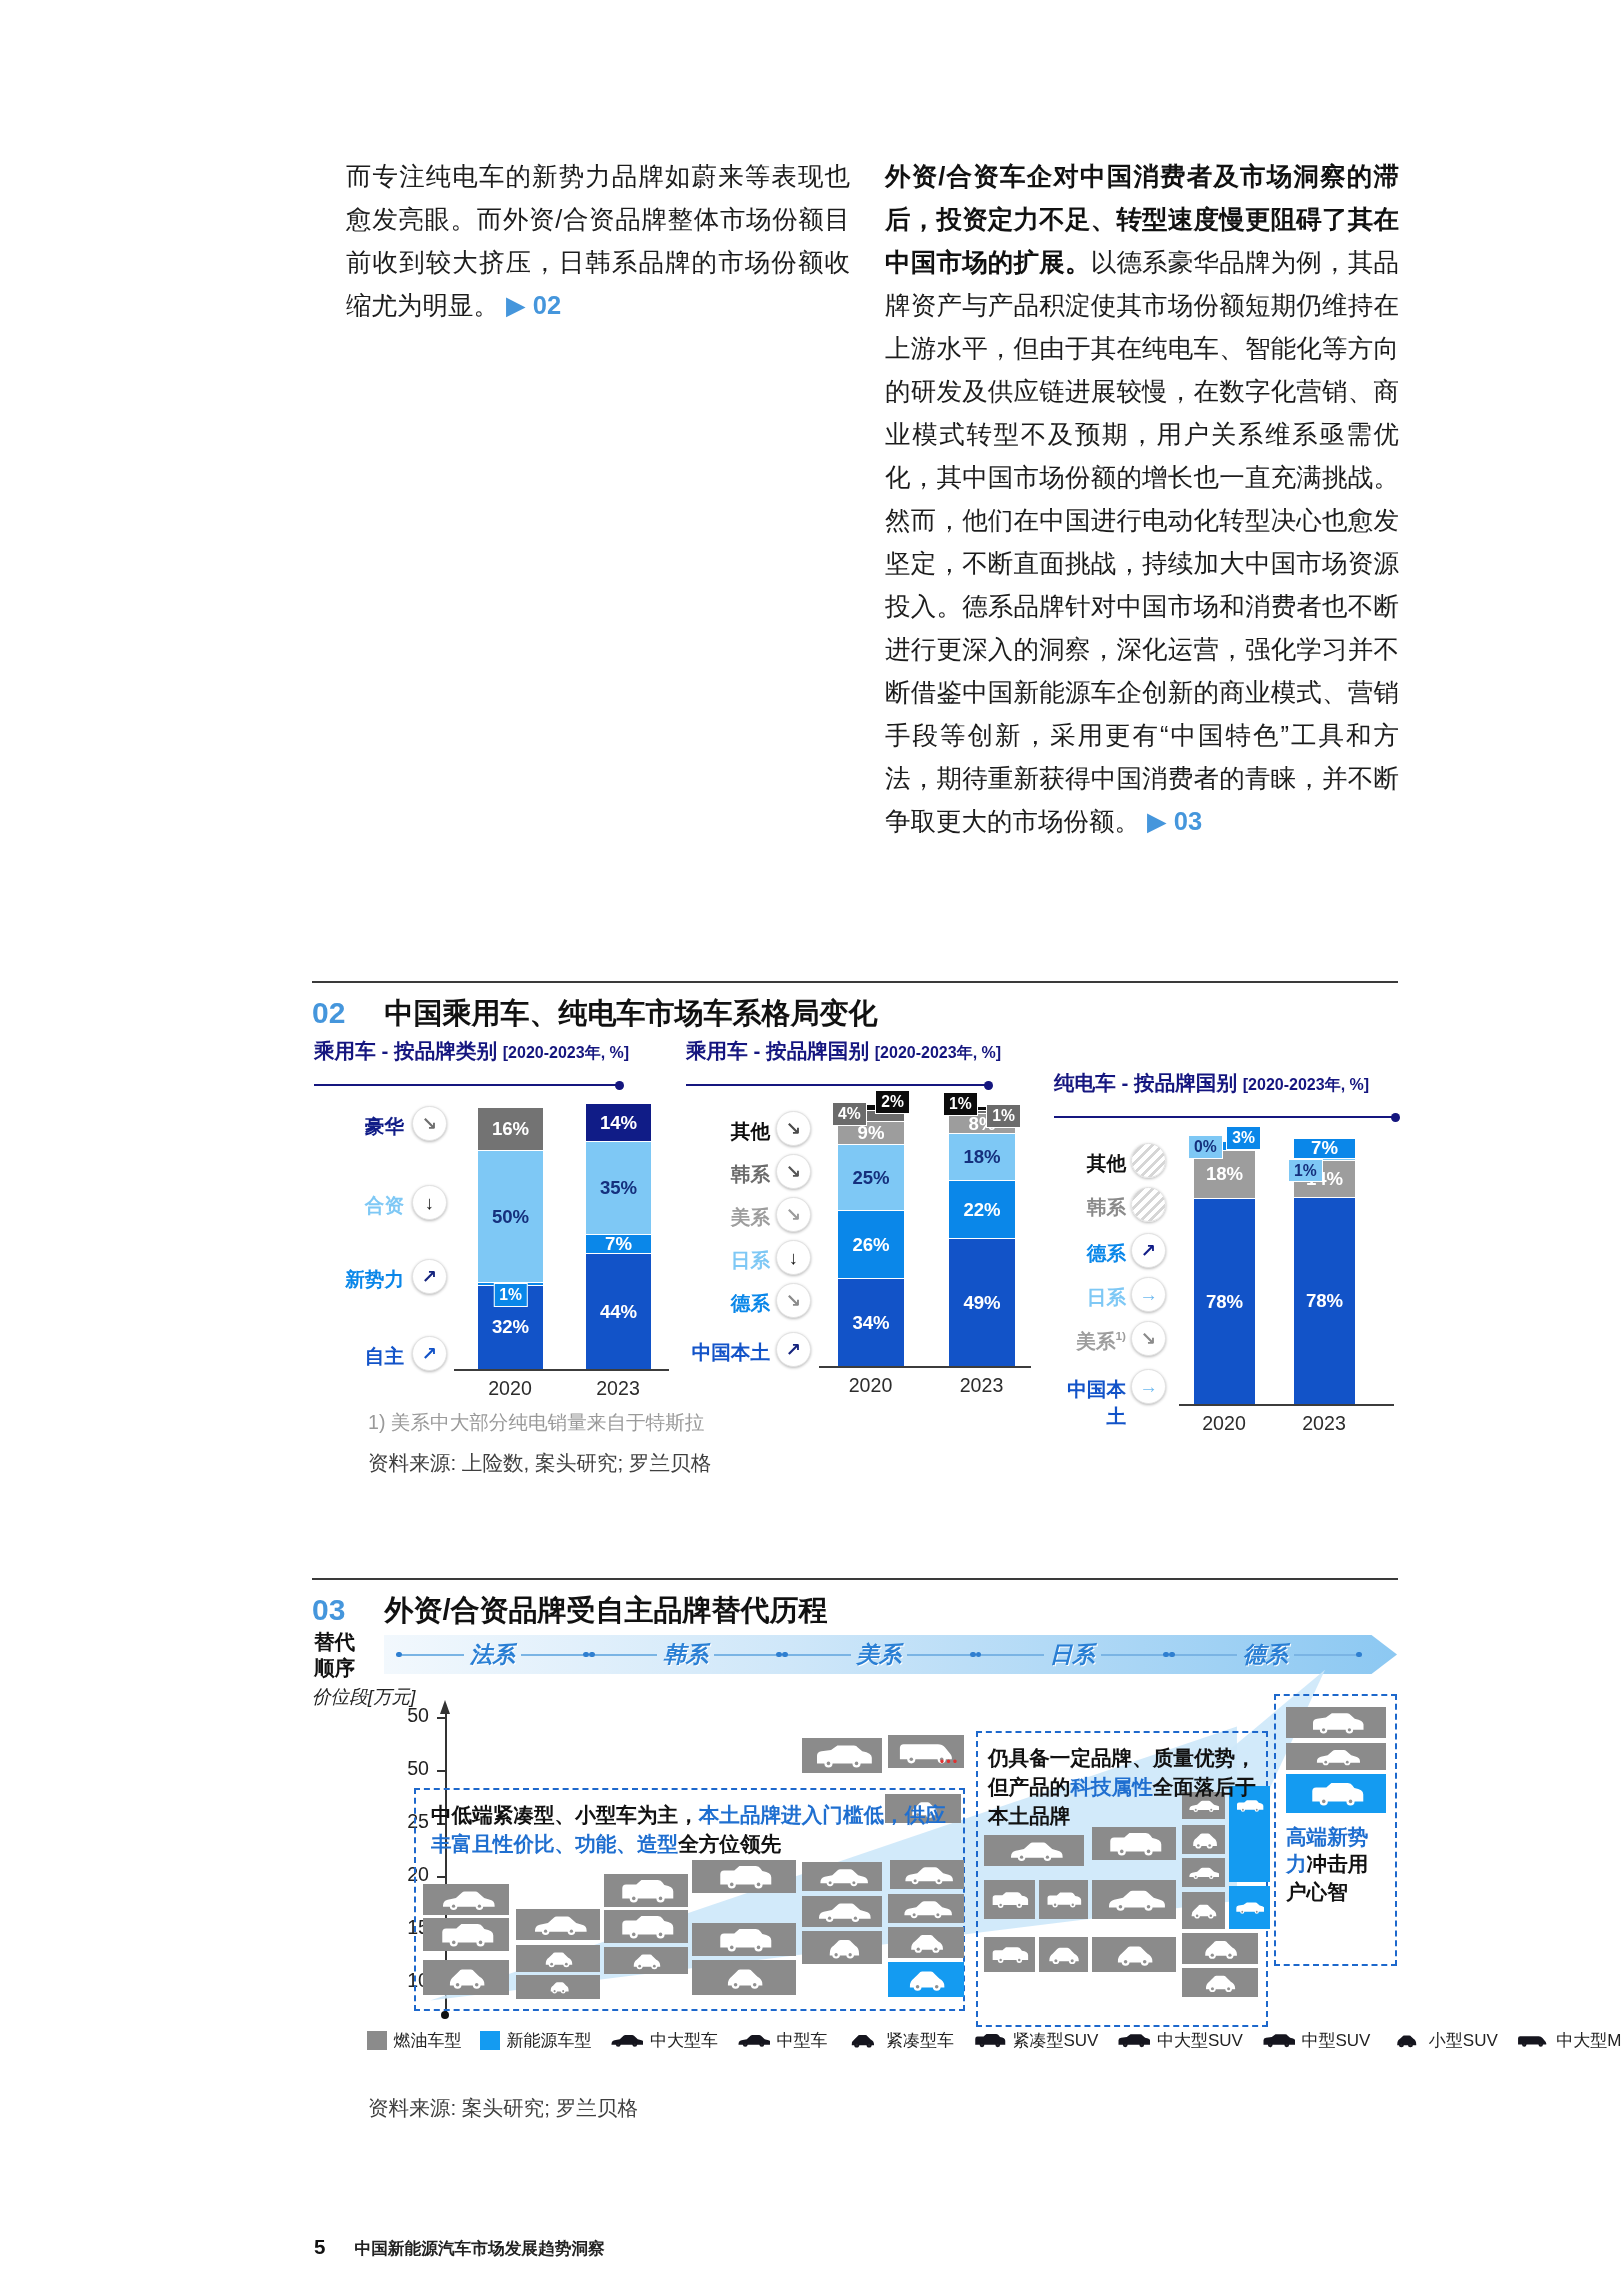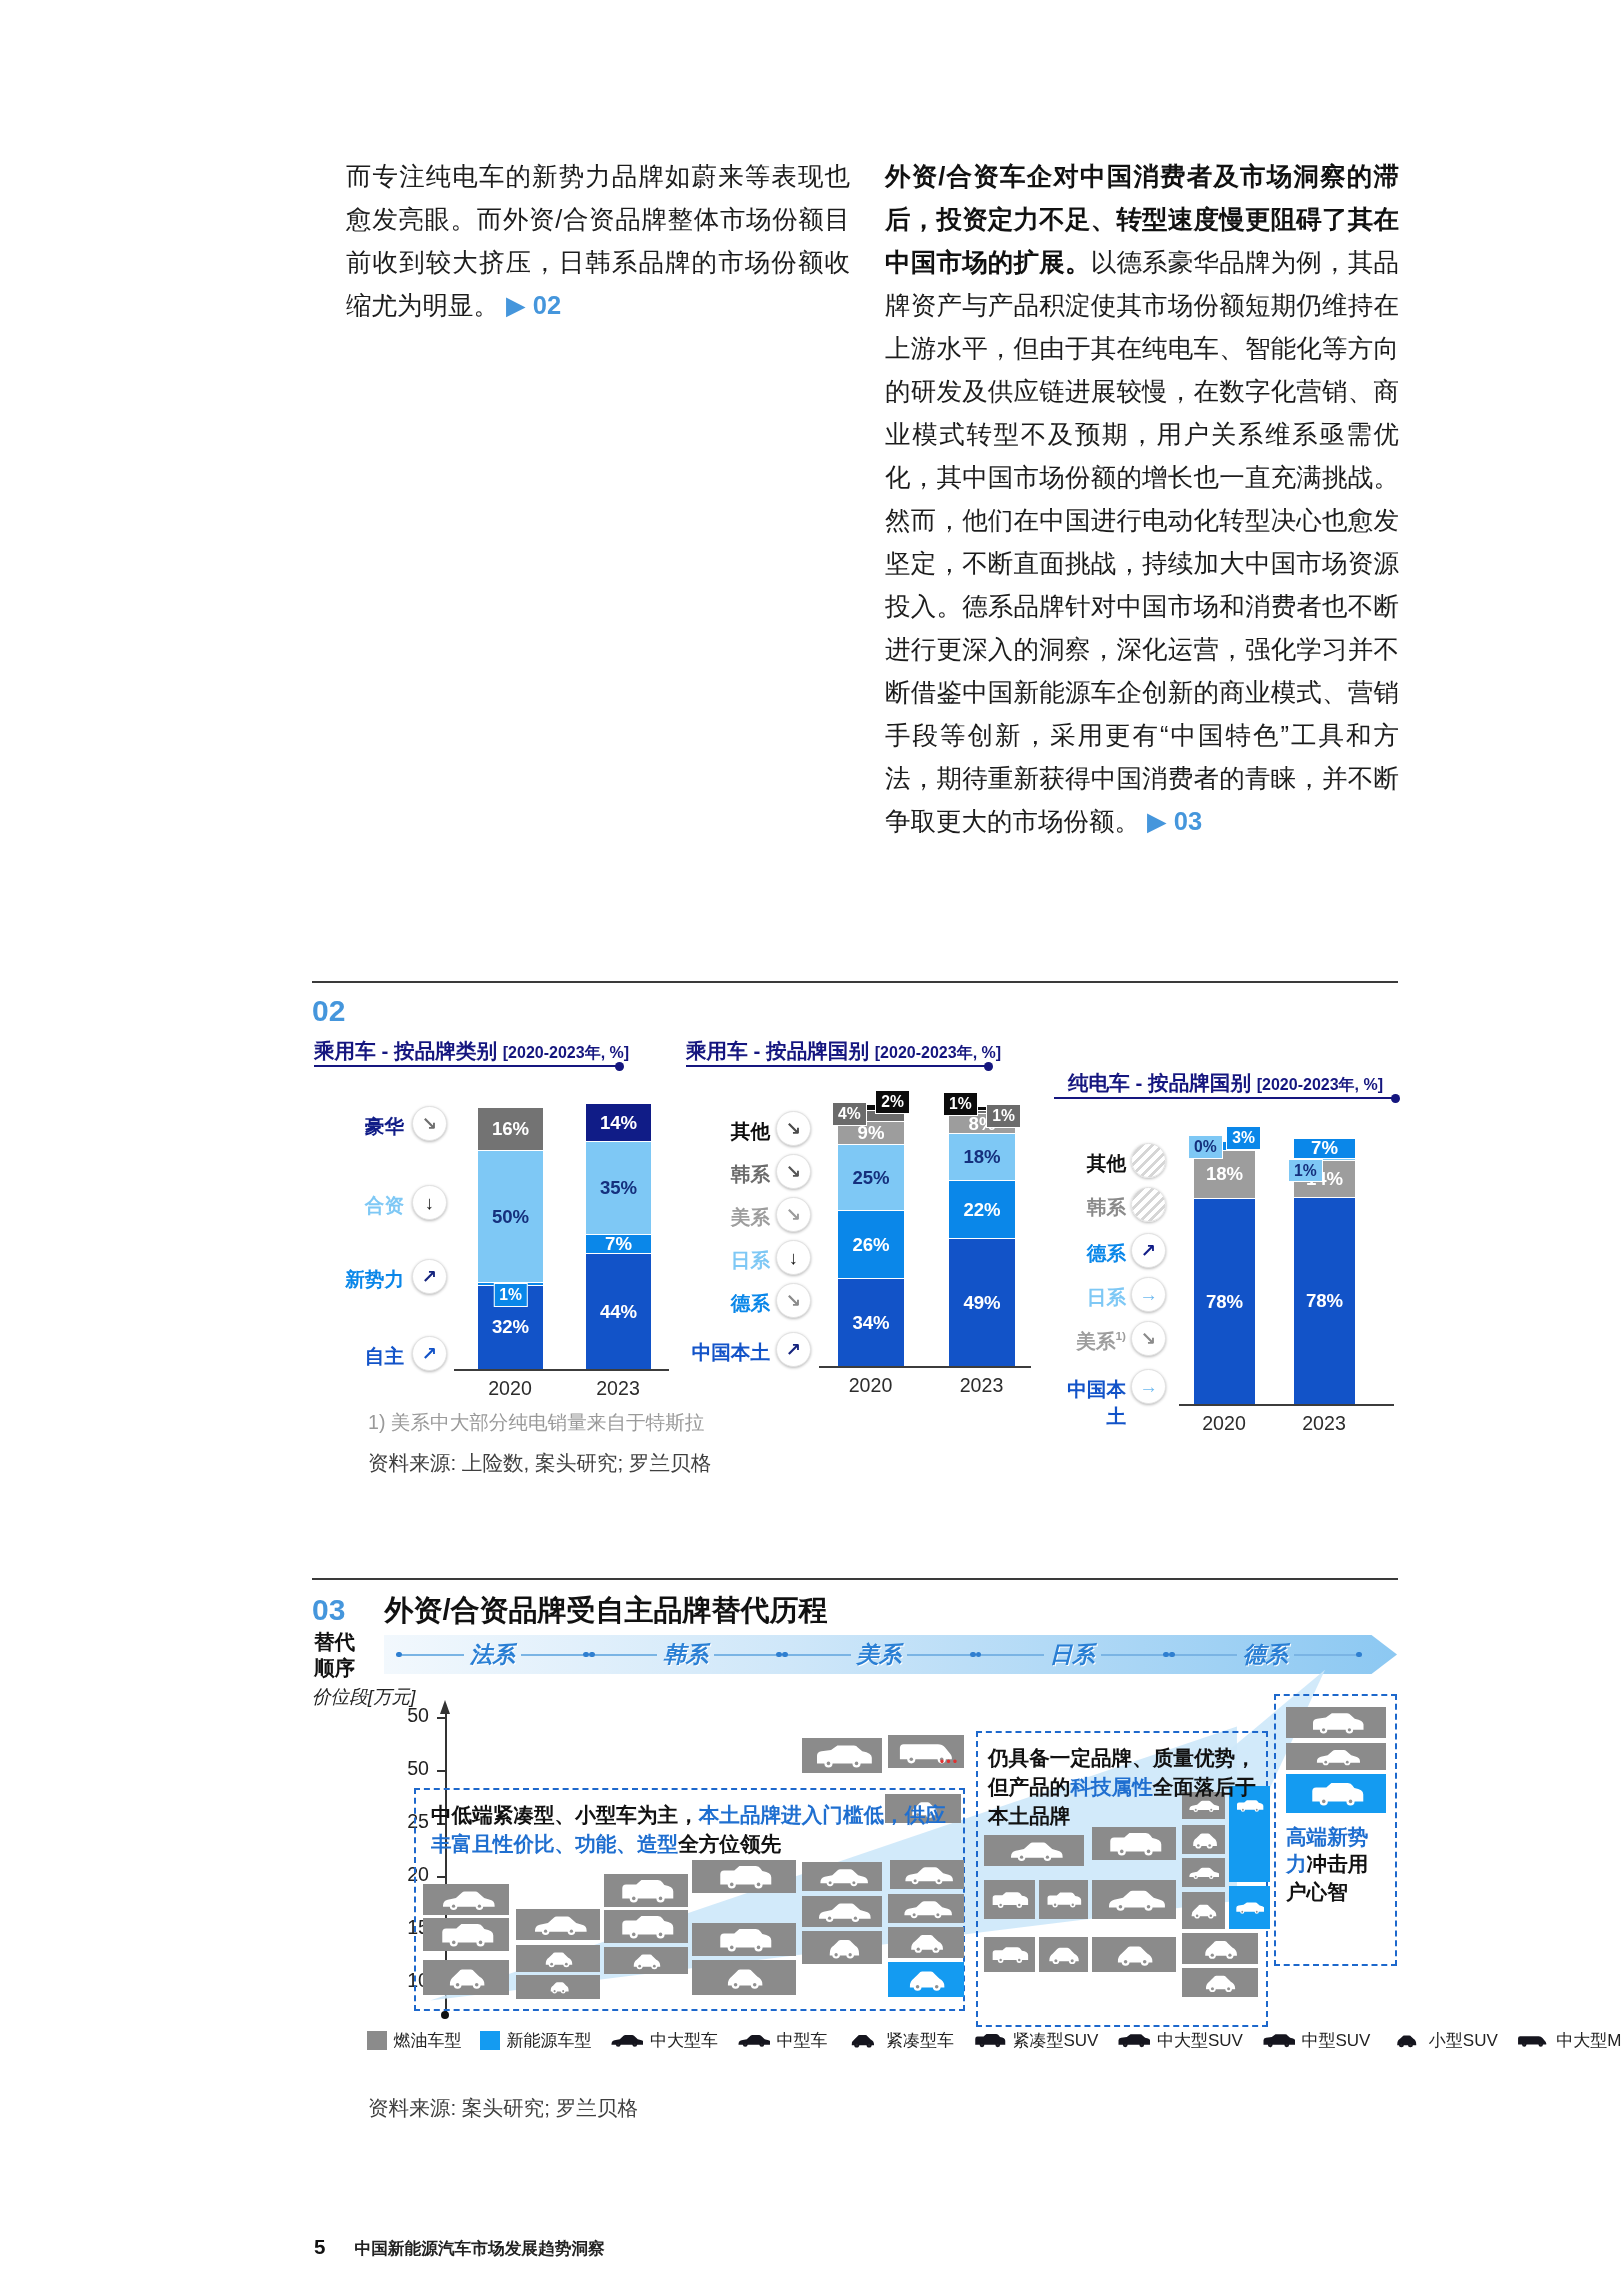--- a/index.html
+++ b/index.html
@@ -14,21 +14,21 @@
   .ref{color:#4596dc;font-weight:bold;white-space:nowrap;}
   
   .rule{position:absolute;left:312px;width:1086px;height:2px;background:#3a3a3a;}
   .r02{top:981px;} .r03{top:1578px;}
   .sec-head{position:absolute;left:312px;display:flex;gap:39px;align-items:baseline;}
   .h02{top:994px;} .h03{top:1591px;}
   .sec-num{color:#4596dc;font-weight:bold;font-size:30px;}
   .sec-title{font-weight:bold;font-size:29px;color:#111;}
   
   .panel{position:absolute;height:392px;}
-  .subtitle{position:relative;border-bottom:2.9px solid #15167f;padding-bottom:0;color:#15167f;font-weight:bold;white-space:nowrap;box-sizing:border-box;text-align:center;}
+  .subtitle{position:relative;border-bottom:2.9px solid #15167f;padding-bottom:19px;color:#15167f;font-weight:bold;white-space:nowrap;box-sizing:border-box;}
   .sub-main{font-size:20.6px;}
   .sub-unit{font-size:16px;}
   .sub-dot{position:absolute;right:-2.9px;bottom:-5.9px;width:8.8px;height:8.8px;border-radius:50%;background:#15167f;}
   .lrow{position:absolute;left:0;height:35px;}
   .lname{position:absolute;left:0;top:6.9px;font-size:19.6px;font-weight:bold;text-align:right;}
   .lname sup{font-size:11.8px;}
   .lcircle{position:absolute;top:0;width:33px;height:33px;border-radius:50%;background:#fff;border:1px solid #e2e2e2;
            box-shadow:0 1px 2.9px rgba(0,0,0,.28);display:flex;align-items:center;justify-content:center;
            font-size:18.6px;font-weight:bold;}
   .hatched{background:repeating-linear-gradient(135deg,#d6d6d6 0 2.9px,#ffffff 2.9px 6.9px);}
@@ -134,20 +134,21 @@
   <div class="textcol" id="colL">
     <p><span>而专注纯电车的新势力品牌如蔚来等表现也愈发亮眼。而外资/合资品牌整体市场份额目前收到较大挤压，日韩系品牌的市场份额收缩尤为明显。</span> <span class="ref">▶ 02</span></p>
   </div>
   <div class="textcol" id="colR">
     <p><span class="lead">外资/合资车企对中国消费者及市场洞察的滞后，投资定力不足、转型速度慢更阻碍了其在中国市场的扩展。</span><span>以德系豪华品牌为例，其品牌资产与产品积淀使其市场份额短期仍维持在上游水平，但由于其在纯电车、智能化等方向的研发及供应链进展较慢，在数字化营销、商业模式转型不及预期，用户关系维系亟需优化，其中国市场份额的增长也一直充满挑战。然而，他们在中国进行电动化转型决心也愈发坚定，不断直面挑战，持续加大中国市场资源投入。德系品牌针对中国市场和消费者也不断进行更深入的洞察，深化运营，强化学习并不断借鉴中国新能源车企创新的商业模式、营销手段等创新，采用更有“中国特色”工具和方法，期待重新获得中国消费者的青睐，并不断争取更大的市场份额。</span> <span class="ref">▶ 03</span></p>
   </div>
 
   <div class="rule r02"></div>
   <div class="sec-head h02">
     <span class="sec-num">02</span>
+    <span class="sec-title">中国乘用车、纯电车市场车系格局变化</span>
   </div>
   <div id="panels">
       <div class="panel" style="left: 314px; top: 1037px; width: 365px;">
         <div class="subtitle" style="width: 307px;"><span class="sub-main">乘用车 - 按品牌类别 </span><span class="sub-unit">[2020-2023年, %]</span><span class="sub-dot"></span></div>
         <div class="lrow" style="top: 69px; width: 133px;">
           <span class="lname" style="width: 90px; color: rgb(16, 28, 135);">豪华</span>
           <span class="lcircle" style="left: 98px; color: rgb(110, 110, 110);">↘</span>
         </div>
         <div class="lrow" style="top: 148px; width: 133px;">
           <span class="lname" style="width: 90px; color: rgb(126, 200, 245);">合资</span>

